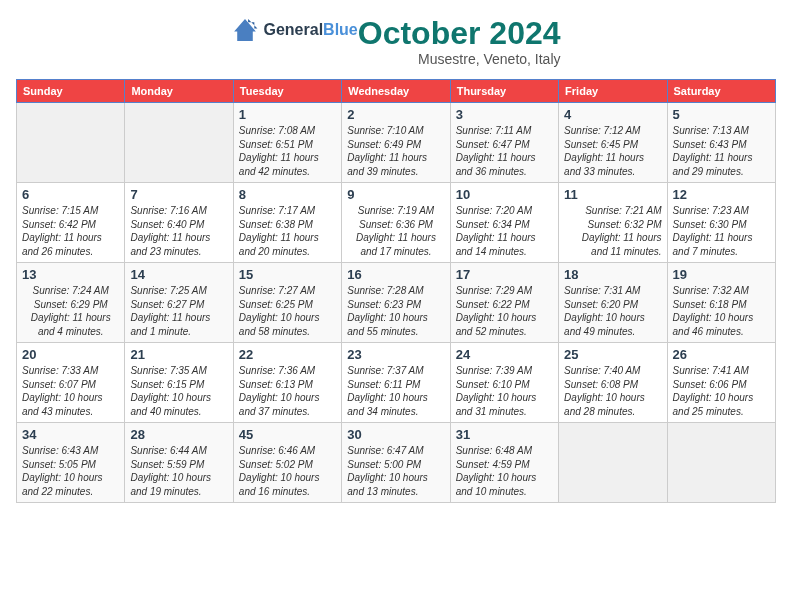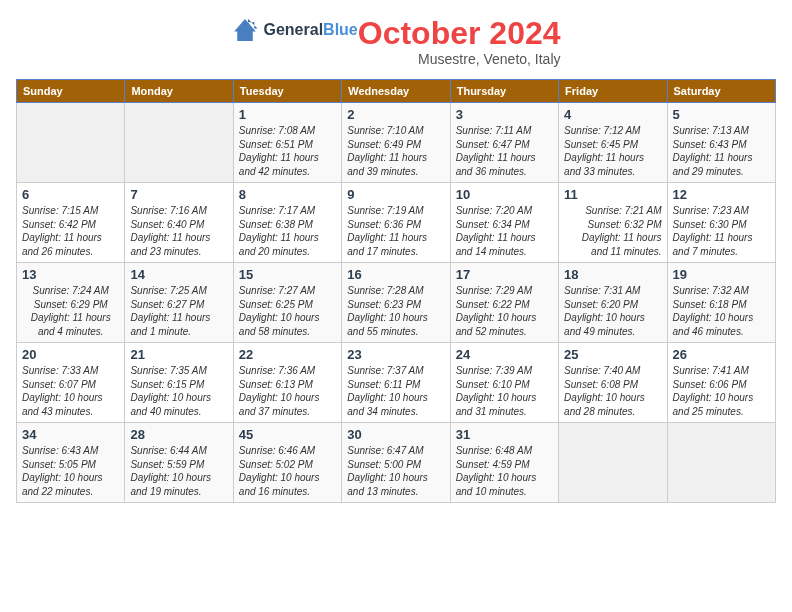--- a/index.html
+++ b/index.html
@@ -22,34 +22,34 @@
       gap: 4px;
     }
     .logo-icon {
       width: 28px;
       height: 28px;
     }
     .title-block { text-align: right; }
     .month-title {
       font-size: 32px;
       font-weight: bold;
-      color: #ef4444;
+      color: #0f766e;
       line-height: 1.1;
     }
     .subtitle {
       font-size: 14px;
       color: #555;
     }
     table {
       width: 100%;
       border-collapse: collapse;
       font-size: 10.5px;
     }
     thead th {
-      background-color: #a16207;
+      background-color: #ef4444;
       color: #fff;
       text-align: left;
       padding: 5px 6px;
       font-size: 11px;
       font-weight: bold;
       border: 1px solid #5580cc;
     }
     tbody td {
       border: 1px solid #ccc;
       vertical-align: top;
@@ -155,21 +155,21 @@
 Daylight: 11 hours and 23 minutes.</div>
         </td>
         <td>
           <span class="day-num">8</span>
           <div class="day-detail" style="white-space: pre-line;">Sunrise: 7:17 AM
 Sunset: 6:38 PM
 Daylight: 11 hours and 20 minutes.</div>
         </td>
         <td>
           <span class="day-num">9</span>
-          <div class="day-detail" style="white-space: pre-line;">Sunrise: 7:19 AM
+          <div class="day-detail" style="white-space: pre-line; text-align: center;">Sunrise: 7:19 AM
 Sunset: 6:36 PM
 Daylight: 11 hours and 17 minutes.</div>
         </td>
         <td>
           <span class="day-num">10</span>
           <div class="day-detail" style="white-space: pre-line;">Sunrise: 7:20 AM
 Sunset: 6:34 PM
 Daylight: 11 hours and 14 minutes.</div>
         </td>
         <td>

